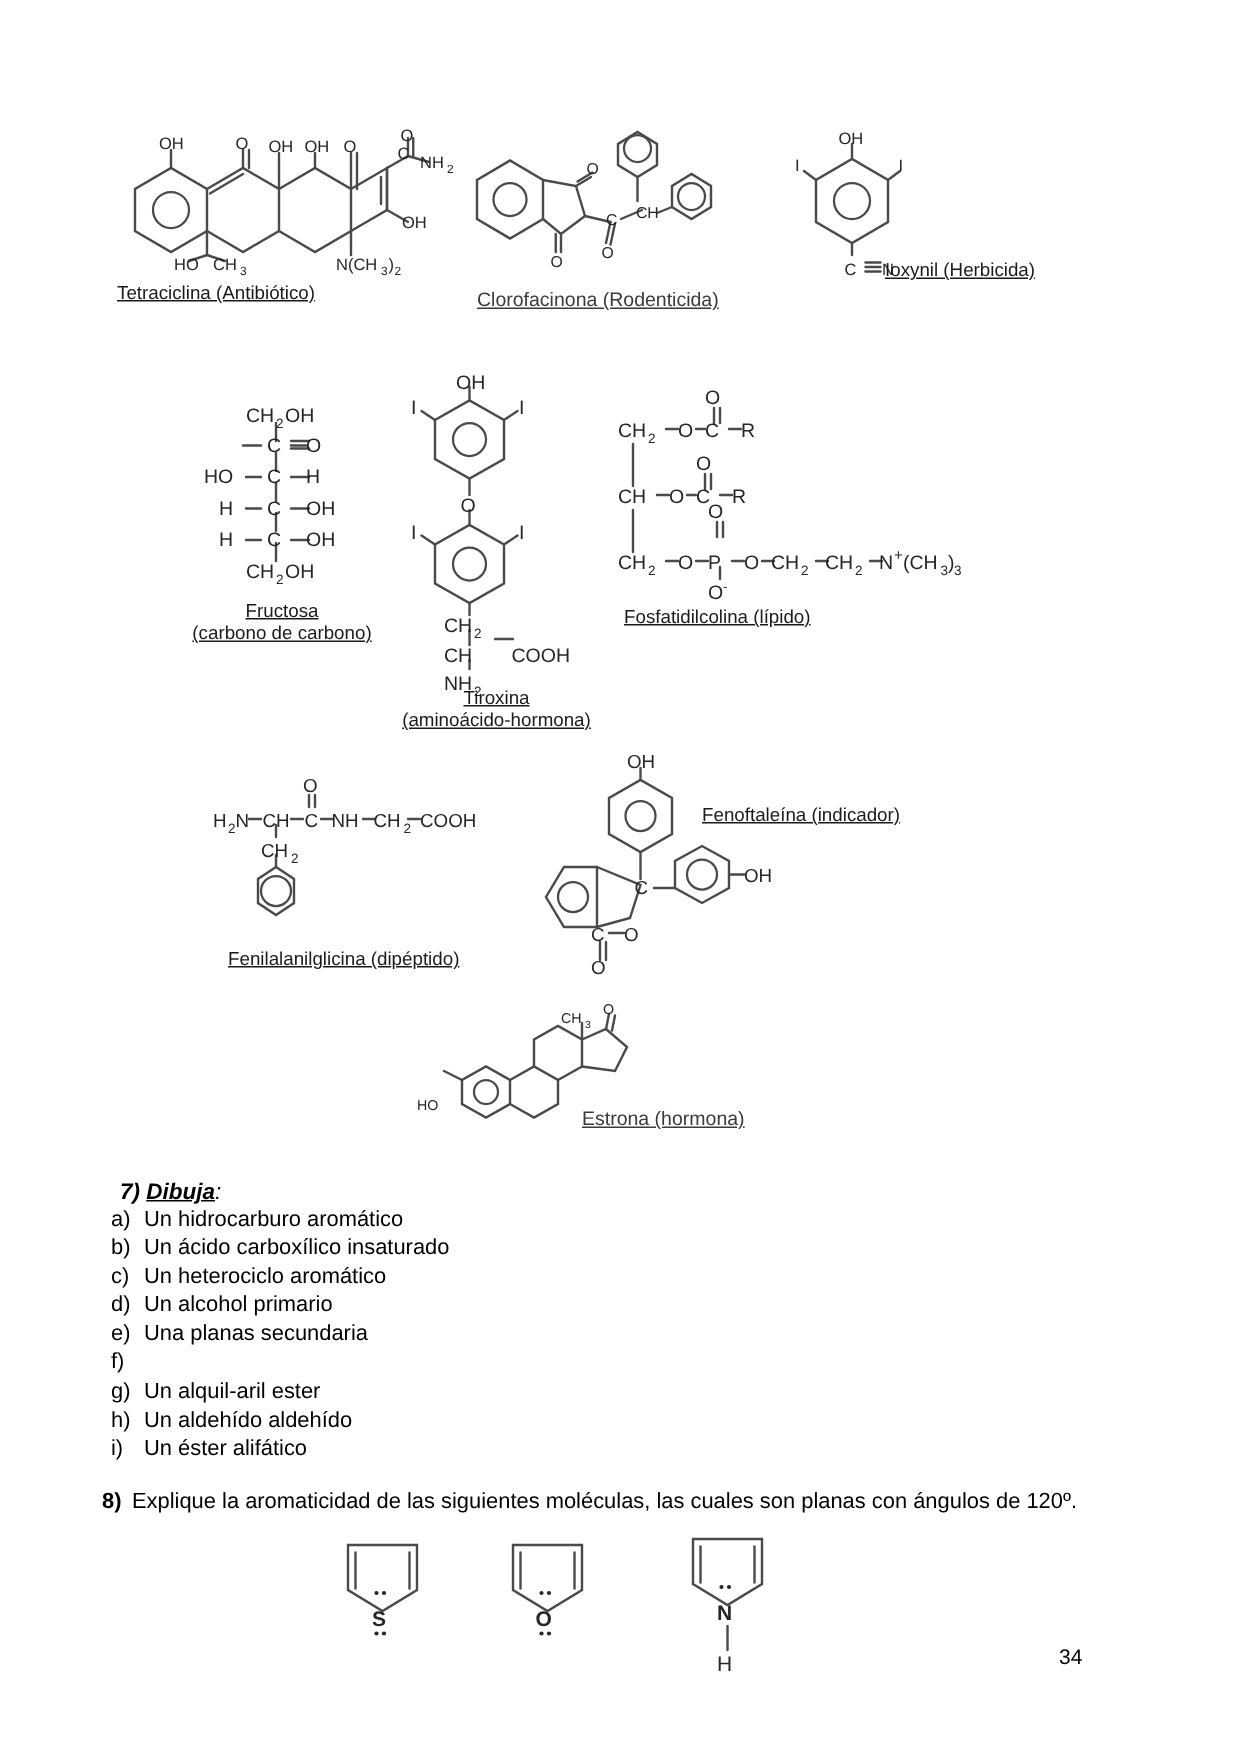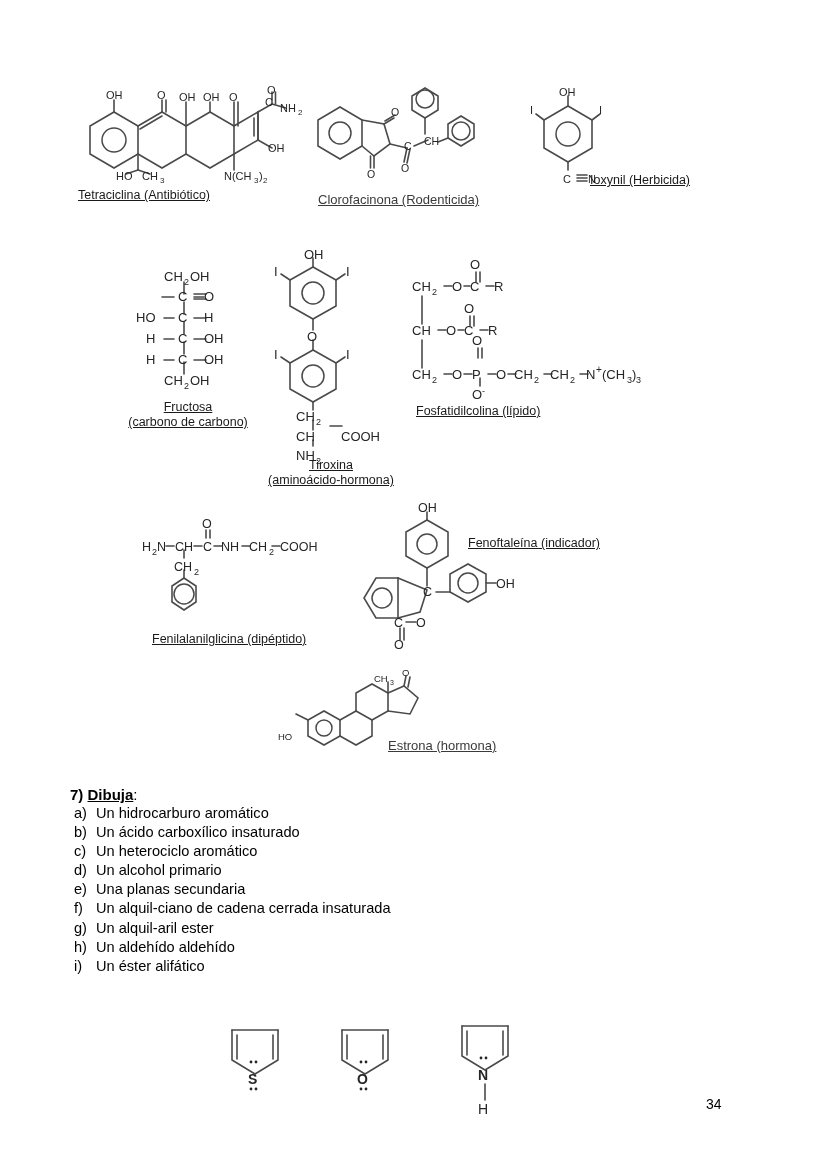--- a/index.html
+++ b/index.html
@@ -17,21 +17,21 @@
   .cap-lg{font-size:12.5px;}
   .cap-sm{font-size:13px;color:#3a3a3a;}
   .cap-ctr{text-align:center;}
   svg{display:block;overflow:visible;}
   svg text{font-family:"Liberation Sans",sans-serif;fill:#262626;}
   .bondg{stroke:#4a4a4a;stroke-width:1.6;fill:none;stroke-linecap:round;}
   .ring-c{stroke:#4a4a4a;stroke-width:1.5;fill:none;}
 
   
   #exercise7{position:absolute;left:68px;top:786px;width:700px;}
-  #exercise7 .q-head{font-size:15px;margin:0 0 1px 2px;}
+  #exercise7 .q-head{font-size:15px;margin:0 0 1px 12px;font-style:italic;}
   #exercise7 .q-head .num{font-weight:bold;}
   #exercise7 .q-head .word{font-weight:bold;text-decoration:underline;}
   .items{list-style:none;margin:0;padding:0;}
   .items li{display:flex;font-size:14.6px;line-height:19.1px;}
   .items li .mk{width:22px;flex:0 0 22px;padding-left:6px;}
   #exercise8{position:absolute;left:68px;top:992px;width:700px;font-size:14.6px;line-height:19.5px;}
   #exercise8 .n8{font-weight:bold;margin-right:7px;}
   #pagenum{position:absolute;left:706px;top:1096px;font-size:14px;}
 </style>
 </head>
@@ -453,37 +453,39 @@
       <li>
           <span class="mk">d)</span>
           <span>Un alcohol primario</span>
         </li>
       <li>
           <span class="mk">e)</span>
           <span>Una planas secundaria</span>
         </li>
       <li>
           <span class="mk">f)</span>
-          <span>Un alquil-ciano de cadena cerrada insaturada</span>
         </li>
       <li>
           <span class="mk">g)</span>
           <span>Un alquil-aril ester</span>
         </li>
       <li>
           <span class="mk">h)</span>
           <span>Un aldehído aldehído</span>
         </li>
       <li>
           <span class="mk">i)</span>
           <span>Un éster alifático</span>
         </li>
     </ul>
   </div>
 
+  <div id="exercise8">
+    <span class="n8">8)</span><span>Explique la aromaticidad de las siguientes moléculas, las cuales son planas con ángulos de 120º.</span>
+  </div>
 
   <div class="struct" style="left:222px;top:1026px;">
     <svg width="70" height="70" viewBox="0 0 70 70">
       <g class="bondg">
         <path d="M10,4 L10,34 L33,48 L56,34 L56,4"></path>
         <path d="M10,4 L56,4"></path>
         <path d="M15,9 L15,33"></path>
         <path d="M51,9 L51,33"></path>
       </g>
       <g fill="#262626">

